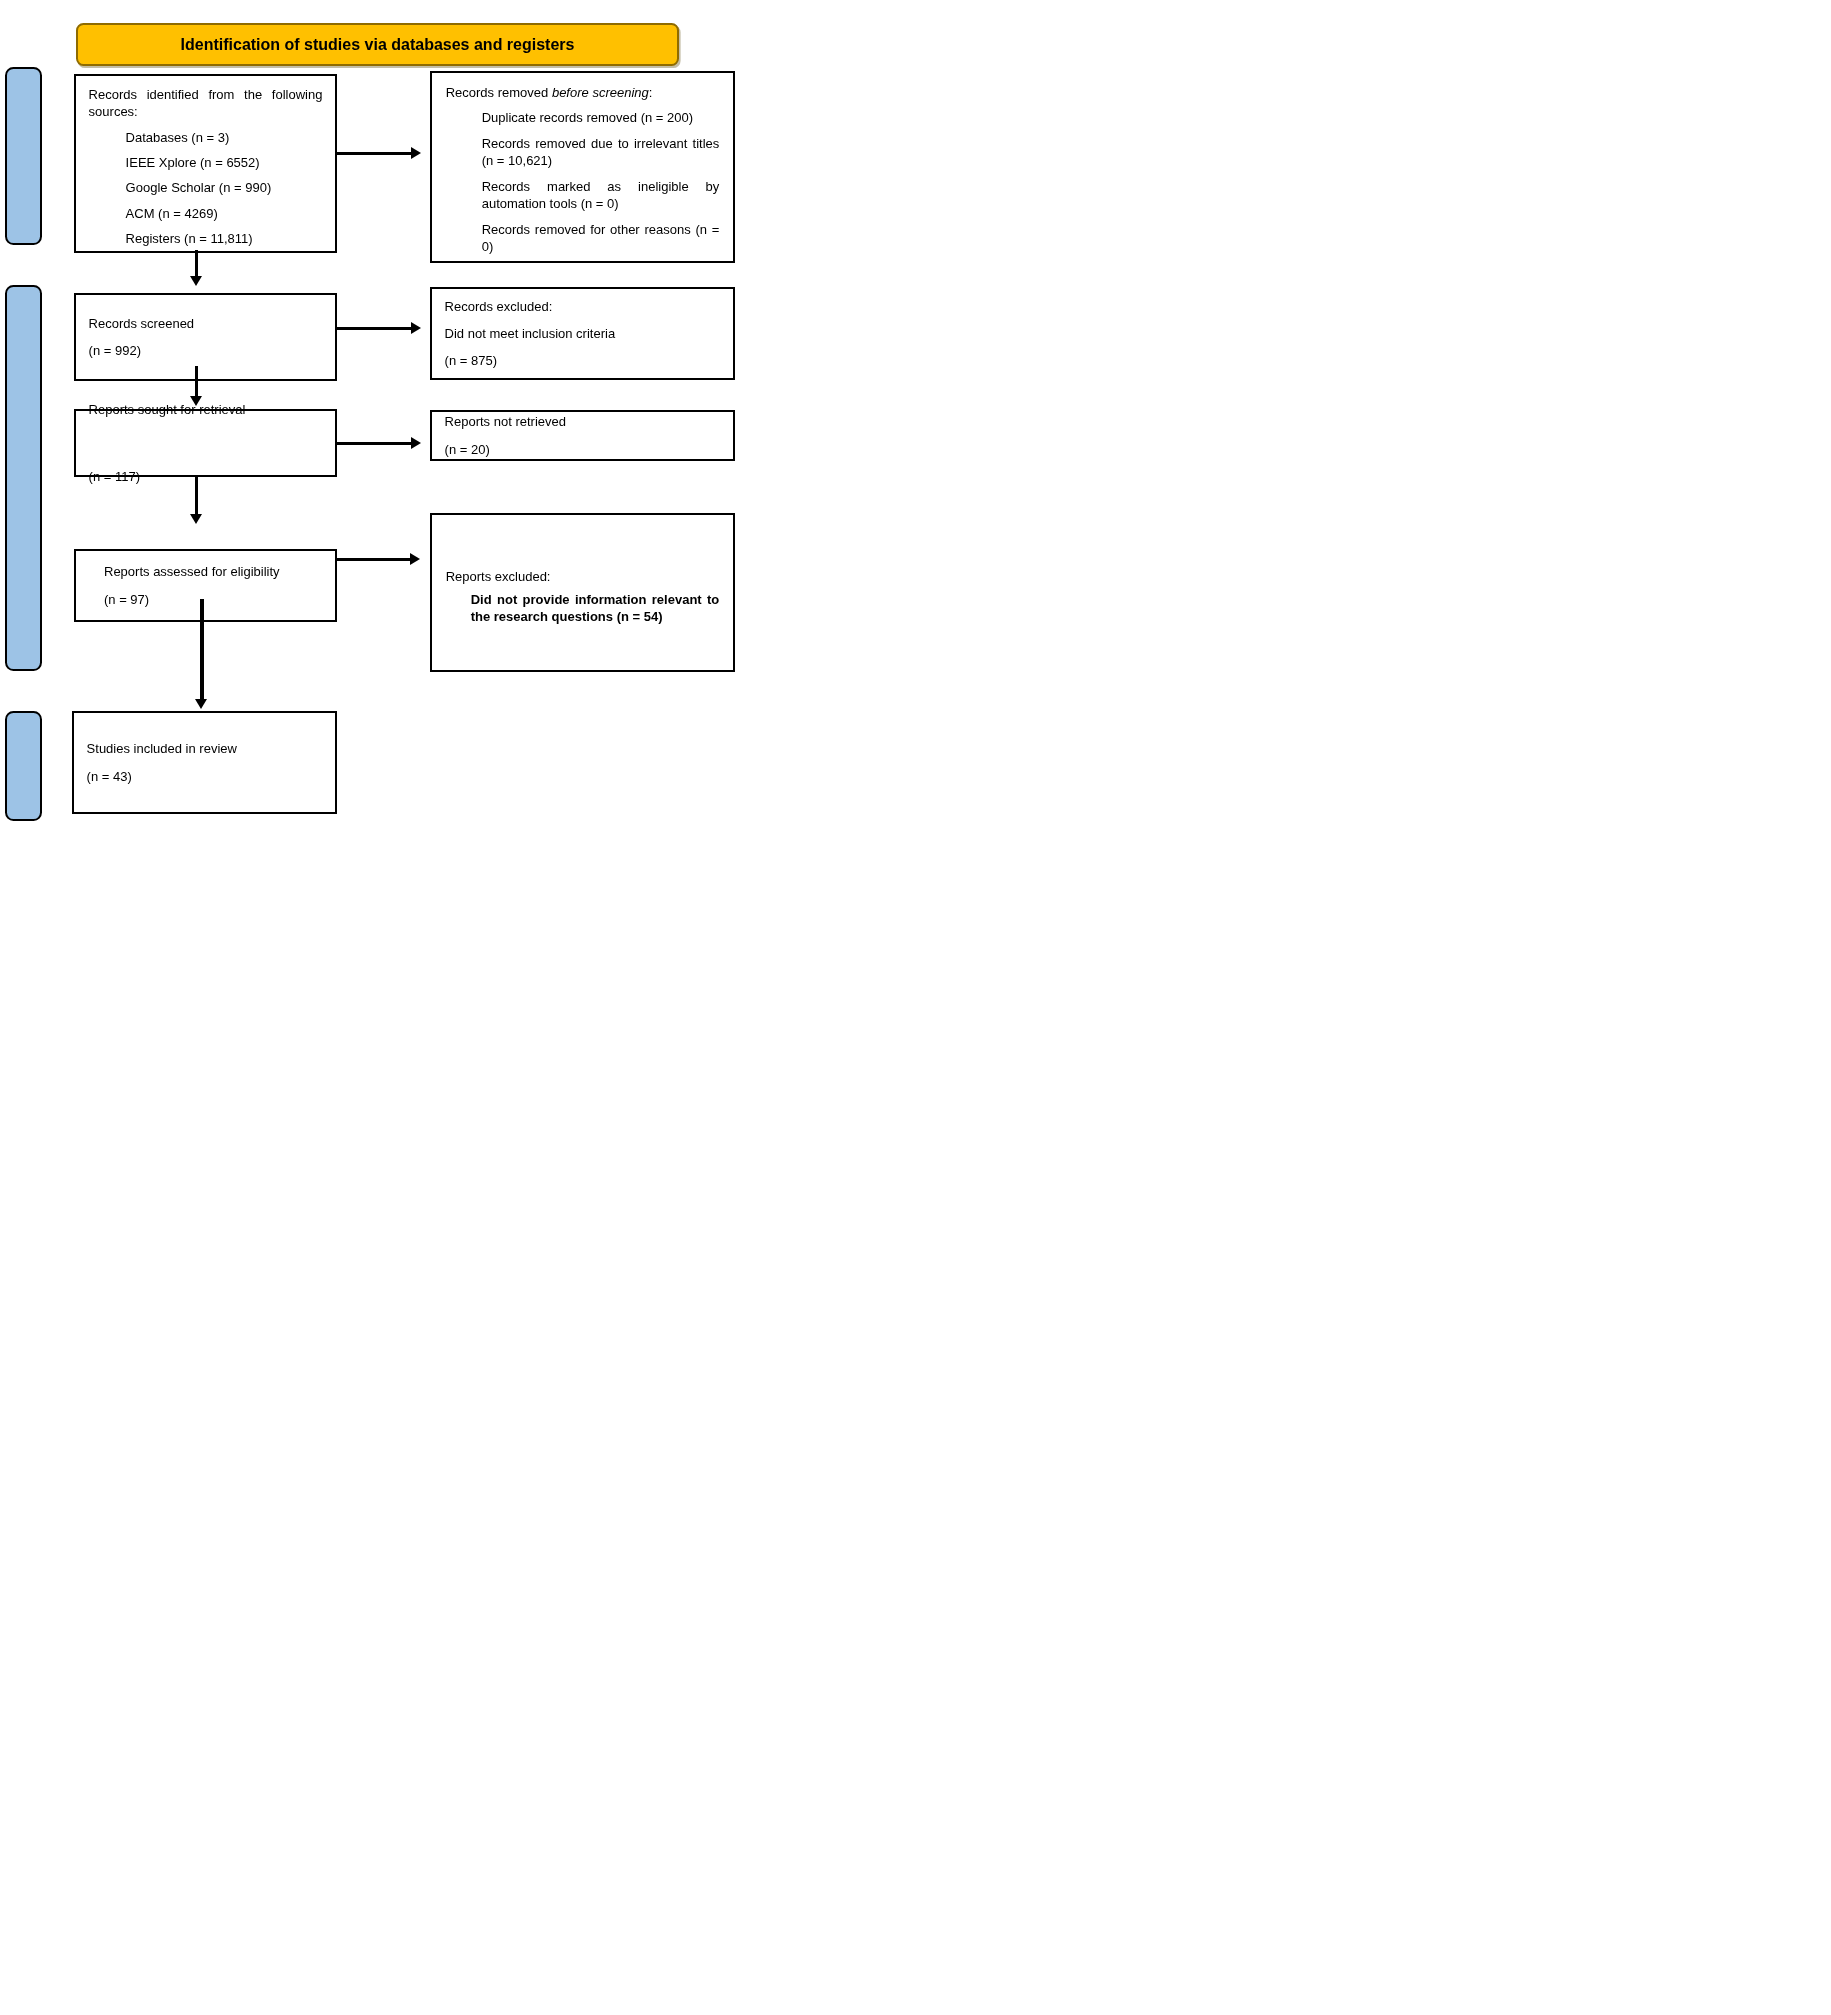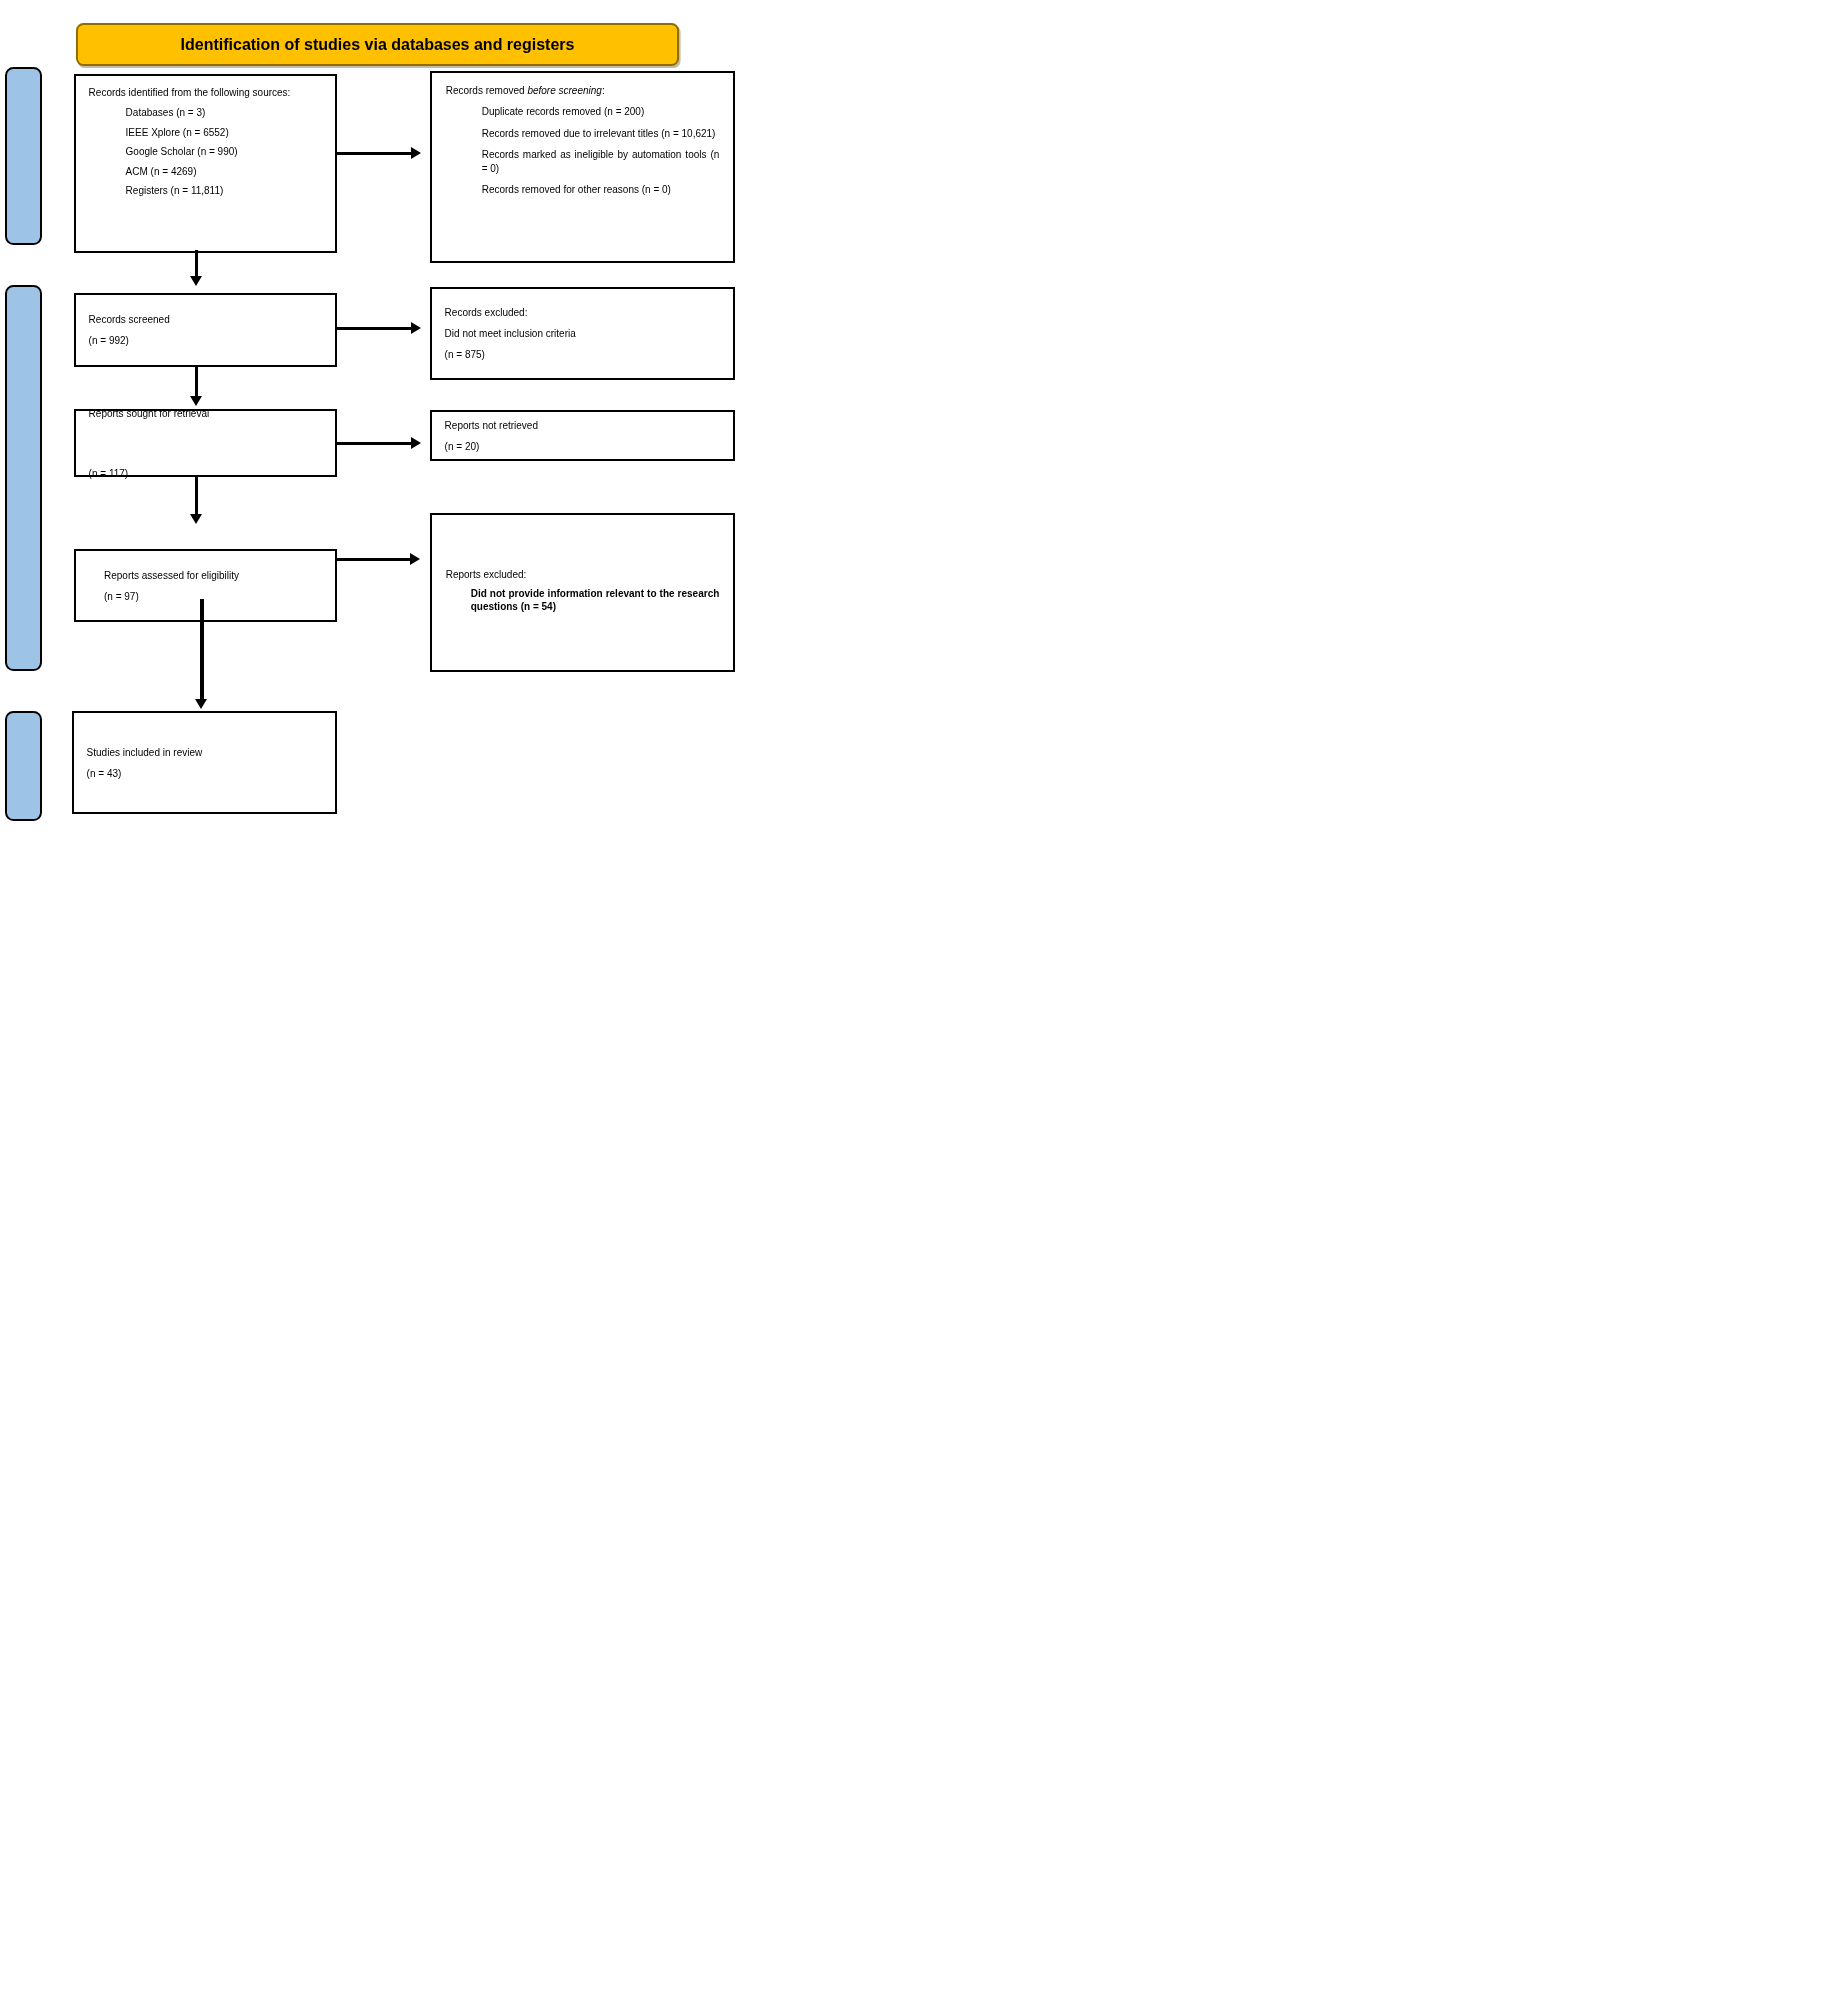--- a/index.html
+++ b/index.html
@@ -30,21 +30,21 @@
     background:#9DC3E6;
     border:2.1px solid #000;
     border-radius:8.4px;
   }
   
   .box{
     position:absolute;
     box-sizing:border-box;
     background:#fff;
     border:2.1px solid #000;
-    font-size:10px;
+    font-size:13px;
     line-height:1.35;
   }
   .leftcol{left:74px;width:263px;}
   .rightcol{left:430px;width:305px;}
   .pad{padding:9.5px 12.6px;}
   .centered{display:flex;flex-direction:column;justify-content:center;padding:5.3px 12.6px;}
   .centered .ln{line-height:2.1;}
   .intro{text-align:justify;}
   .b1-items{margin-left:37px;margin-top:4.2px;line-height:1.95;}
   .r1-item{margin-left:36px;margin-top:8px;text-align:justify;}
@@ -83,21 +83,21 @@
   <div class="box rightcol" style="top:71px;height:192px;padding:10.5px 13.7px;">
     <div>
       <span>Records removed </span><i>before screening</i><span>:</span>
     </div>
     <div class="r1-item">Duplicate records removed (n = 200)</div>
     <div class="r1-item">Records removed due to irrelevant titles (n = 10,621)</div>
     <div class="r1-item">Records marked as ineligible by automation tools (n = 0)</div>
     <div class="r1-item">Records removed for other reasons (n = 0)</div>
   </div>
 
-  <div class="box leftcol centered" style="top:293px;height:74px;justify-content:center;">
+  <div class="box leftcol centered" style="top:293px;height:88px;justify-content:center;">
     <div class="ln">Records screened</div>
     <div class="ln">(n = 992)</div>
   </div>
 
   <div class="box rightcol centered" style="top:287px;height:93px;">
     <div class="ln">Records excluded:</div>
     <div class="ln">Did not meet inclusion criteria</div>
     <div class="ln">(n = 875)</div>
   </div>
 

